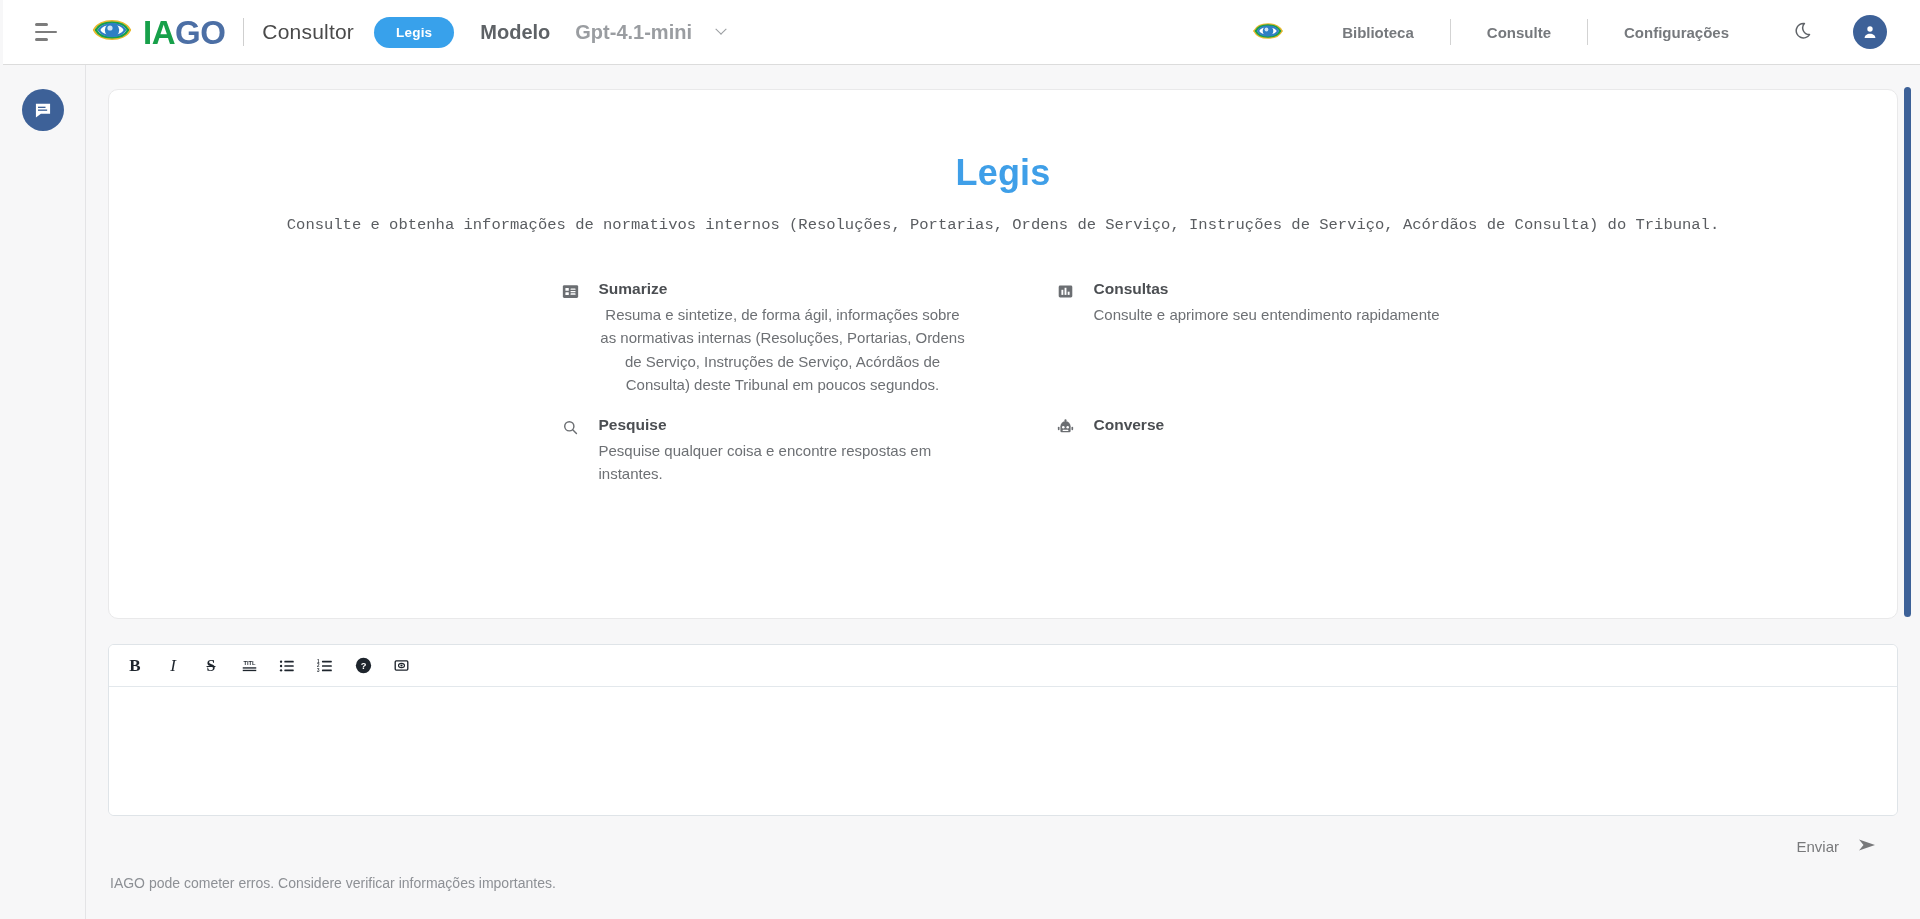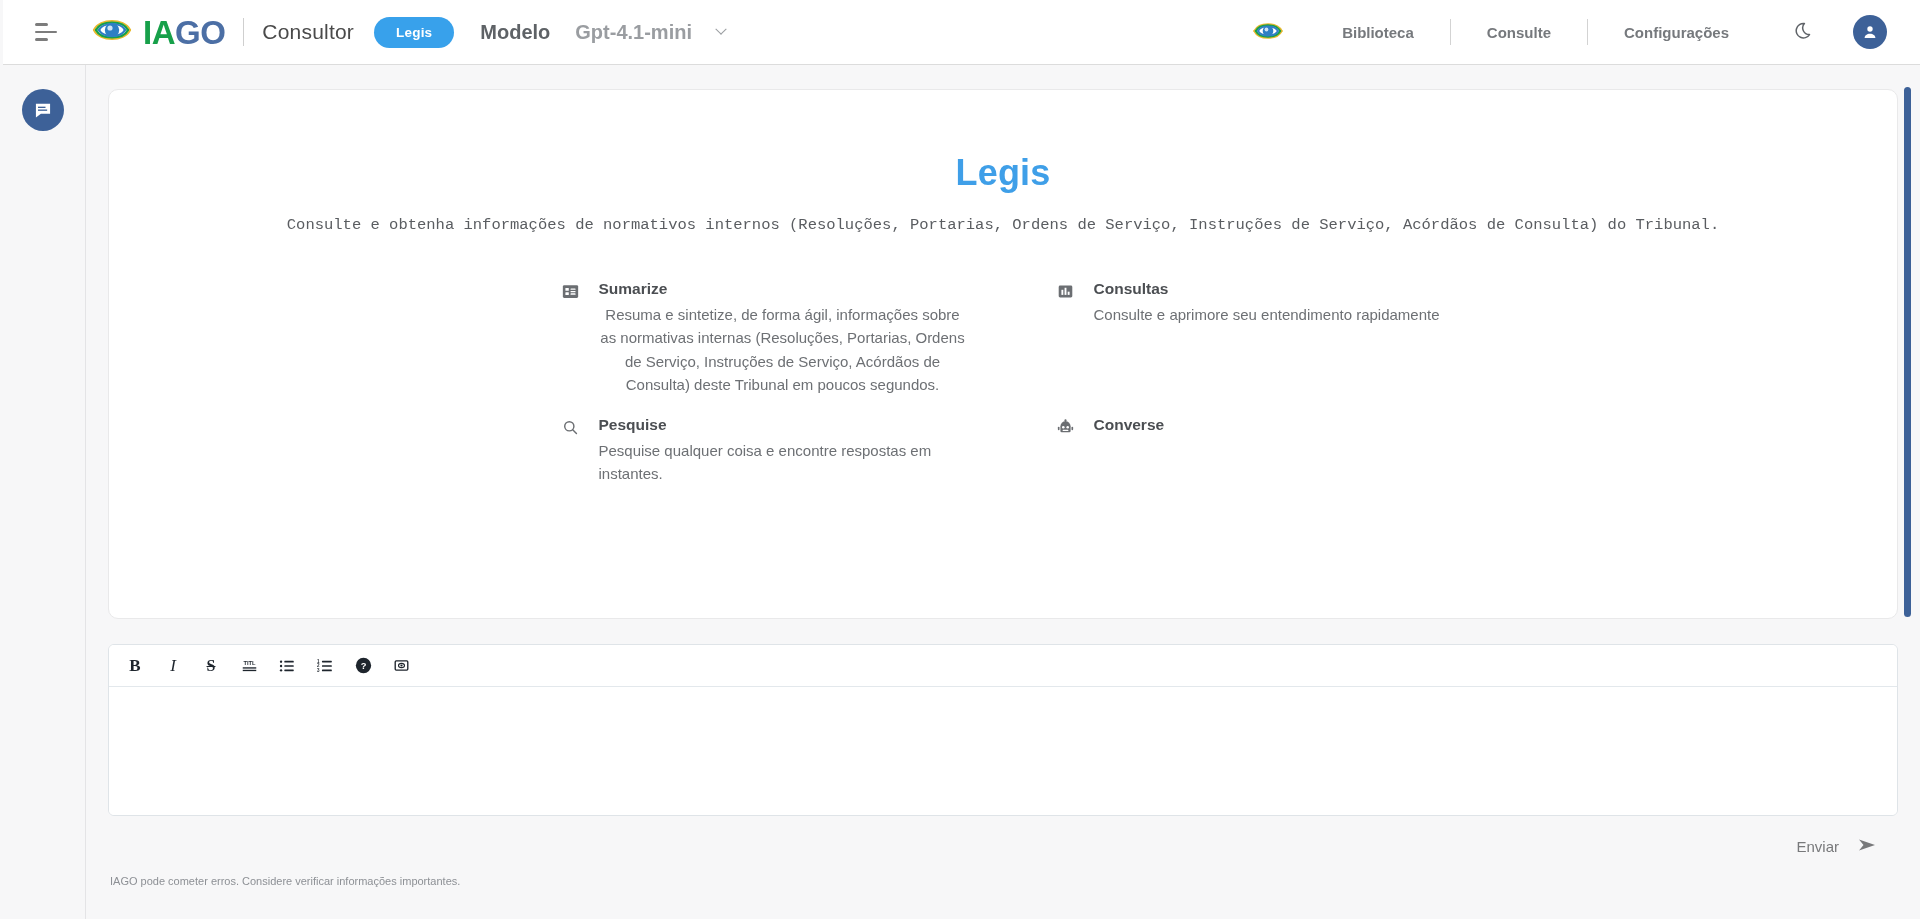--- a/index.html
+++ b/index.html
@@ -295,21 +295,21 @@
   }
   .send-label {
     font-size: 15px;
     color: #78797b;
     cursor: pointer;
   }
   .send-ico { cursor: pointer; line-height: 1; color: #78797b; }
 
   .disclaimer {
     margin-top: 20px;
-    font-size: 11px;
+    font-size: 14px;
     color: #8d9095;
     padding-left: 2px;
   }
 </style>
 </head>
 <body>
 
 <div class="header">
 
   <div class="hamburger">

